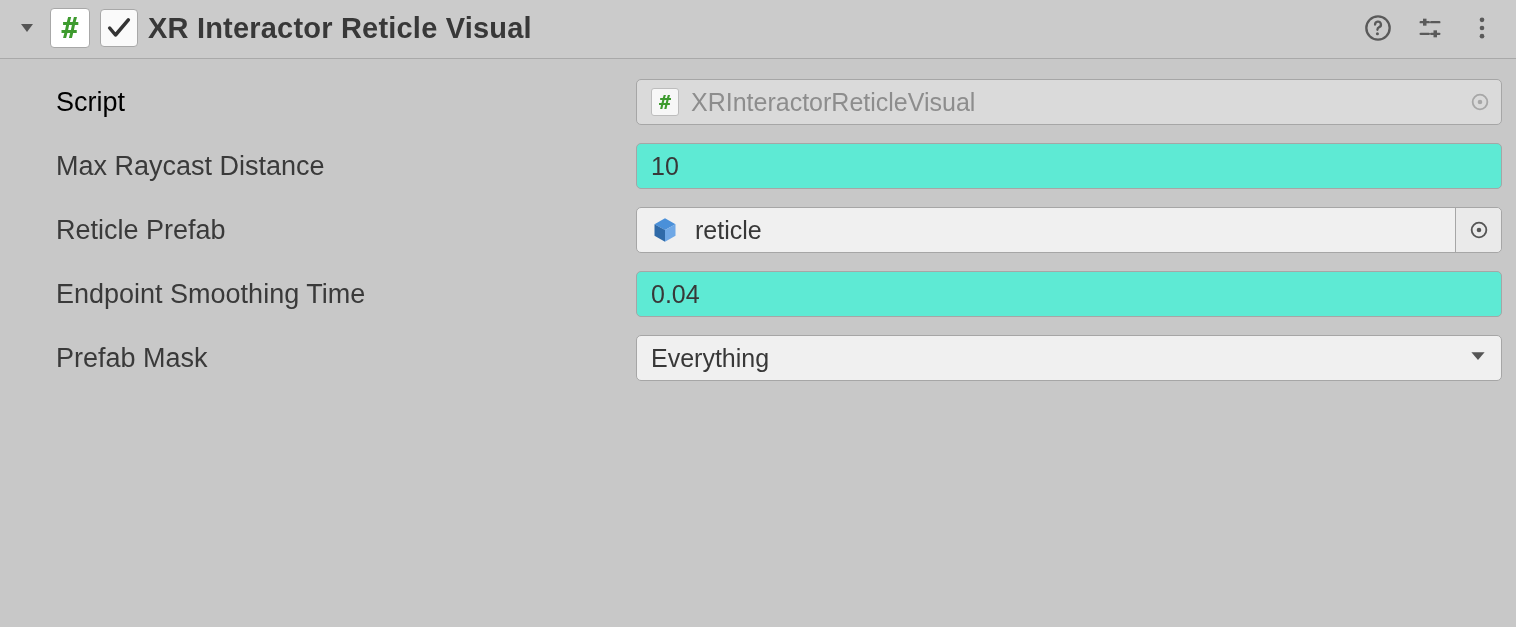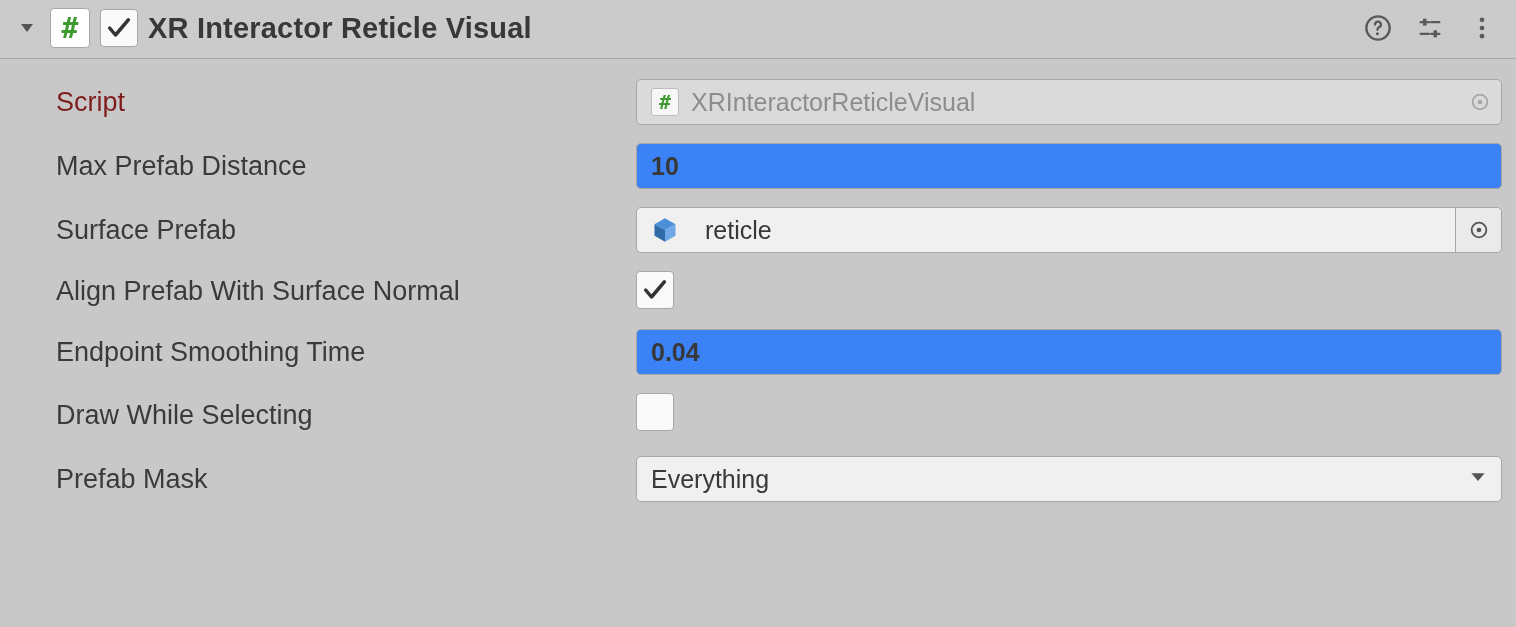--- a/index.html
+++ b/index.html
@@ -66,51 +66,51 @@
       display: flex; flex-direction: column; gap: 18px;
     }
     .row {
       display: flex; align-items: center;
     }
     .label {
       width: 580px;
       font-size: 27px;
       color: #3a3a3a;
     }
-    .label.disabled { color: #7f1d1d; }
+    .label.disabled { color: #000000; }
     .field { flex: 1; }
     .text-input, .obj-input, .dropdown, .script-box {
       height: 46px;
       width: 100%;
       border: 1px solid #a6a6a6;
       border-radius: 5px;
       background: #f0f0f0;
       padding: 0 14px;
       font-size: 25px; color: #383838;
       display: flex; align-items: center;
     }
-    .text-input { background: #3b82f6; font-weight: bold; }
+    .text-input { background: #5eead4; }
     .script-box {
       background: #dadada;
       color: #8d8d8d;
       justify-content: flex-start;
       gap: 6px;
       position: relative;
     }
     .script-hash {
       width: 28px; height: 28px;
       border: 1px solid #bdbdbd;
       background: #f7f7f7;
       border-radius: 3px;
       display:inline-flex; align-items:center; justify-content:center;
       color: #3e9b2f; font-family: Menlo, Consolas, monospace;
       font-size: 20px; font-weight: bold;
       margin-right: 6px;
     }
-    .obj-input { position: relative; gap: 26px; }
+    .obj-input { position: relative; gap: 16px; }
     .prefab-icon { display:inline-flex; width:28px; height:28px; }
     .target-btn {
       position: absolute; right: 0; top: 0; bottom: 0; width: 46px;
       border-left: 1px solid #a6a6a6;
       display:flex; align-items:center; justify-content:center;
       cursor: pointer;
       background: #eaeaea;
       border-top-right-radius: 5px; border-bottom-right-radius: 5px;
     }
     .target-btn.faded { background: transparent; border-left: none; opacity: .45; width: 42px; }
@@ -179,30 +179,30 @@
           <svg viewBox="0 0 24 24">
               <circle cx="12" cy="12" r="8" fill="none" stroke="#6a6a6a" stroke-width="2"></circle>
               <circle cx="12" cy="12" r="2.5" fill="#6a6a6a"></circle>
             </svg>
         </span>
       </div>
     </div>
   </div>
 
   <div class="row">
-    <div class="label">Max Prefab Distance</div>
+    <div class="label">Max Raycast Distance</div>
     <div class="field">
       <div class="text-input">
         <span>10</span>
       </div>
     </div>
   </div>
 
   <div class="row">
-    <div class="label">Surface Prefab</div>
+    <div class="label">Reticle Prefab</div>
     <div class="field">
       <div class="obj-input">
         <span class="prefab-icon">
           <svg viewBox="0 0 24 24">
               <path d="M12 2 L21 7 L12 12 L3 7 Z" fill="#4a90d9"></path>
               <path d="M3 7 L12 12 L12 22 L3 17 Z" fill="#2f6aa8"></path>
               <path d="M21 7 L12 12 L12 22 L21 17 Z" fill="#6fa8e6"></path>
             </svg>
         </span>
         <span>reticle</span>
@@ -211,46 +211,30 @@
               <circle cx="12" cy="12" r="8" fill="none" stroke="#555" stroke-width="2"></circle>
               <circle cx="12" cy="12" r="2.5" fill="#555"></circle>
             </svg>
         </span>
       </div>
     </div>
   </div>
 
 
 
-  <div class="row">
-    <div class="label">Align Prefab With Surface Normal</div>
-    <div class="field">
-      <span class="checkbox">
-        <svg viewBox="0 0 24 24">
-            <path d="M4 12 L9 18 L20 5" stroke="#333" stroke-width="3" fill="none" stroke-linecap="round" stroke-linejoin="round"></path>
-          </svg>
-      </span>
-    </div>
-  </div>
 
   <div class="row">
     <div class="label">Endpoint Smoothing Time</div>
     <div class="field">
       <div class="text-input">
         <span>0.04</span>
       </div>
     </div>
   </div>
 
-  <div class="row">
-    <div class="label">Draw While Selecting</div>
-    <div class="field">
-      <span class="checkbox"></span>
-    </div>
-  </div>
 
   <div class="row">
     <div class="label">Prefab Mask</div>
     <div class="field">
       <div class="dropdown">
         <span>Everything</span>
         <span class="caret">
           <svg viewBox="0 0 20 20">
               <path d="M4 7 L10 14 L16 7 Z" fill="#555"></path>
             </svg>

